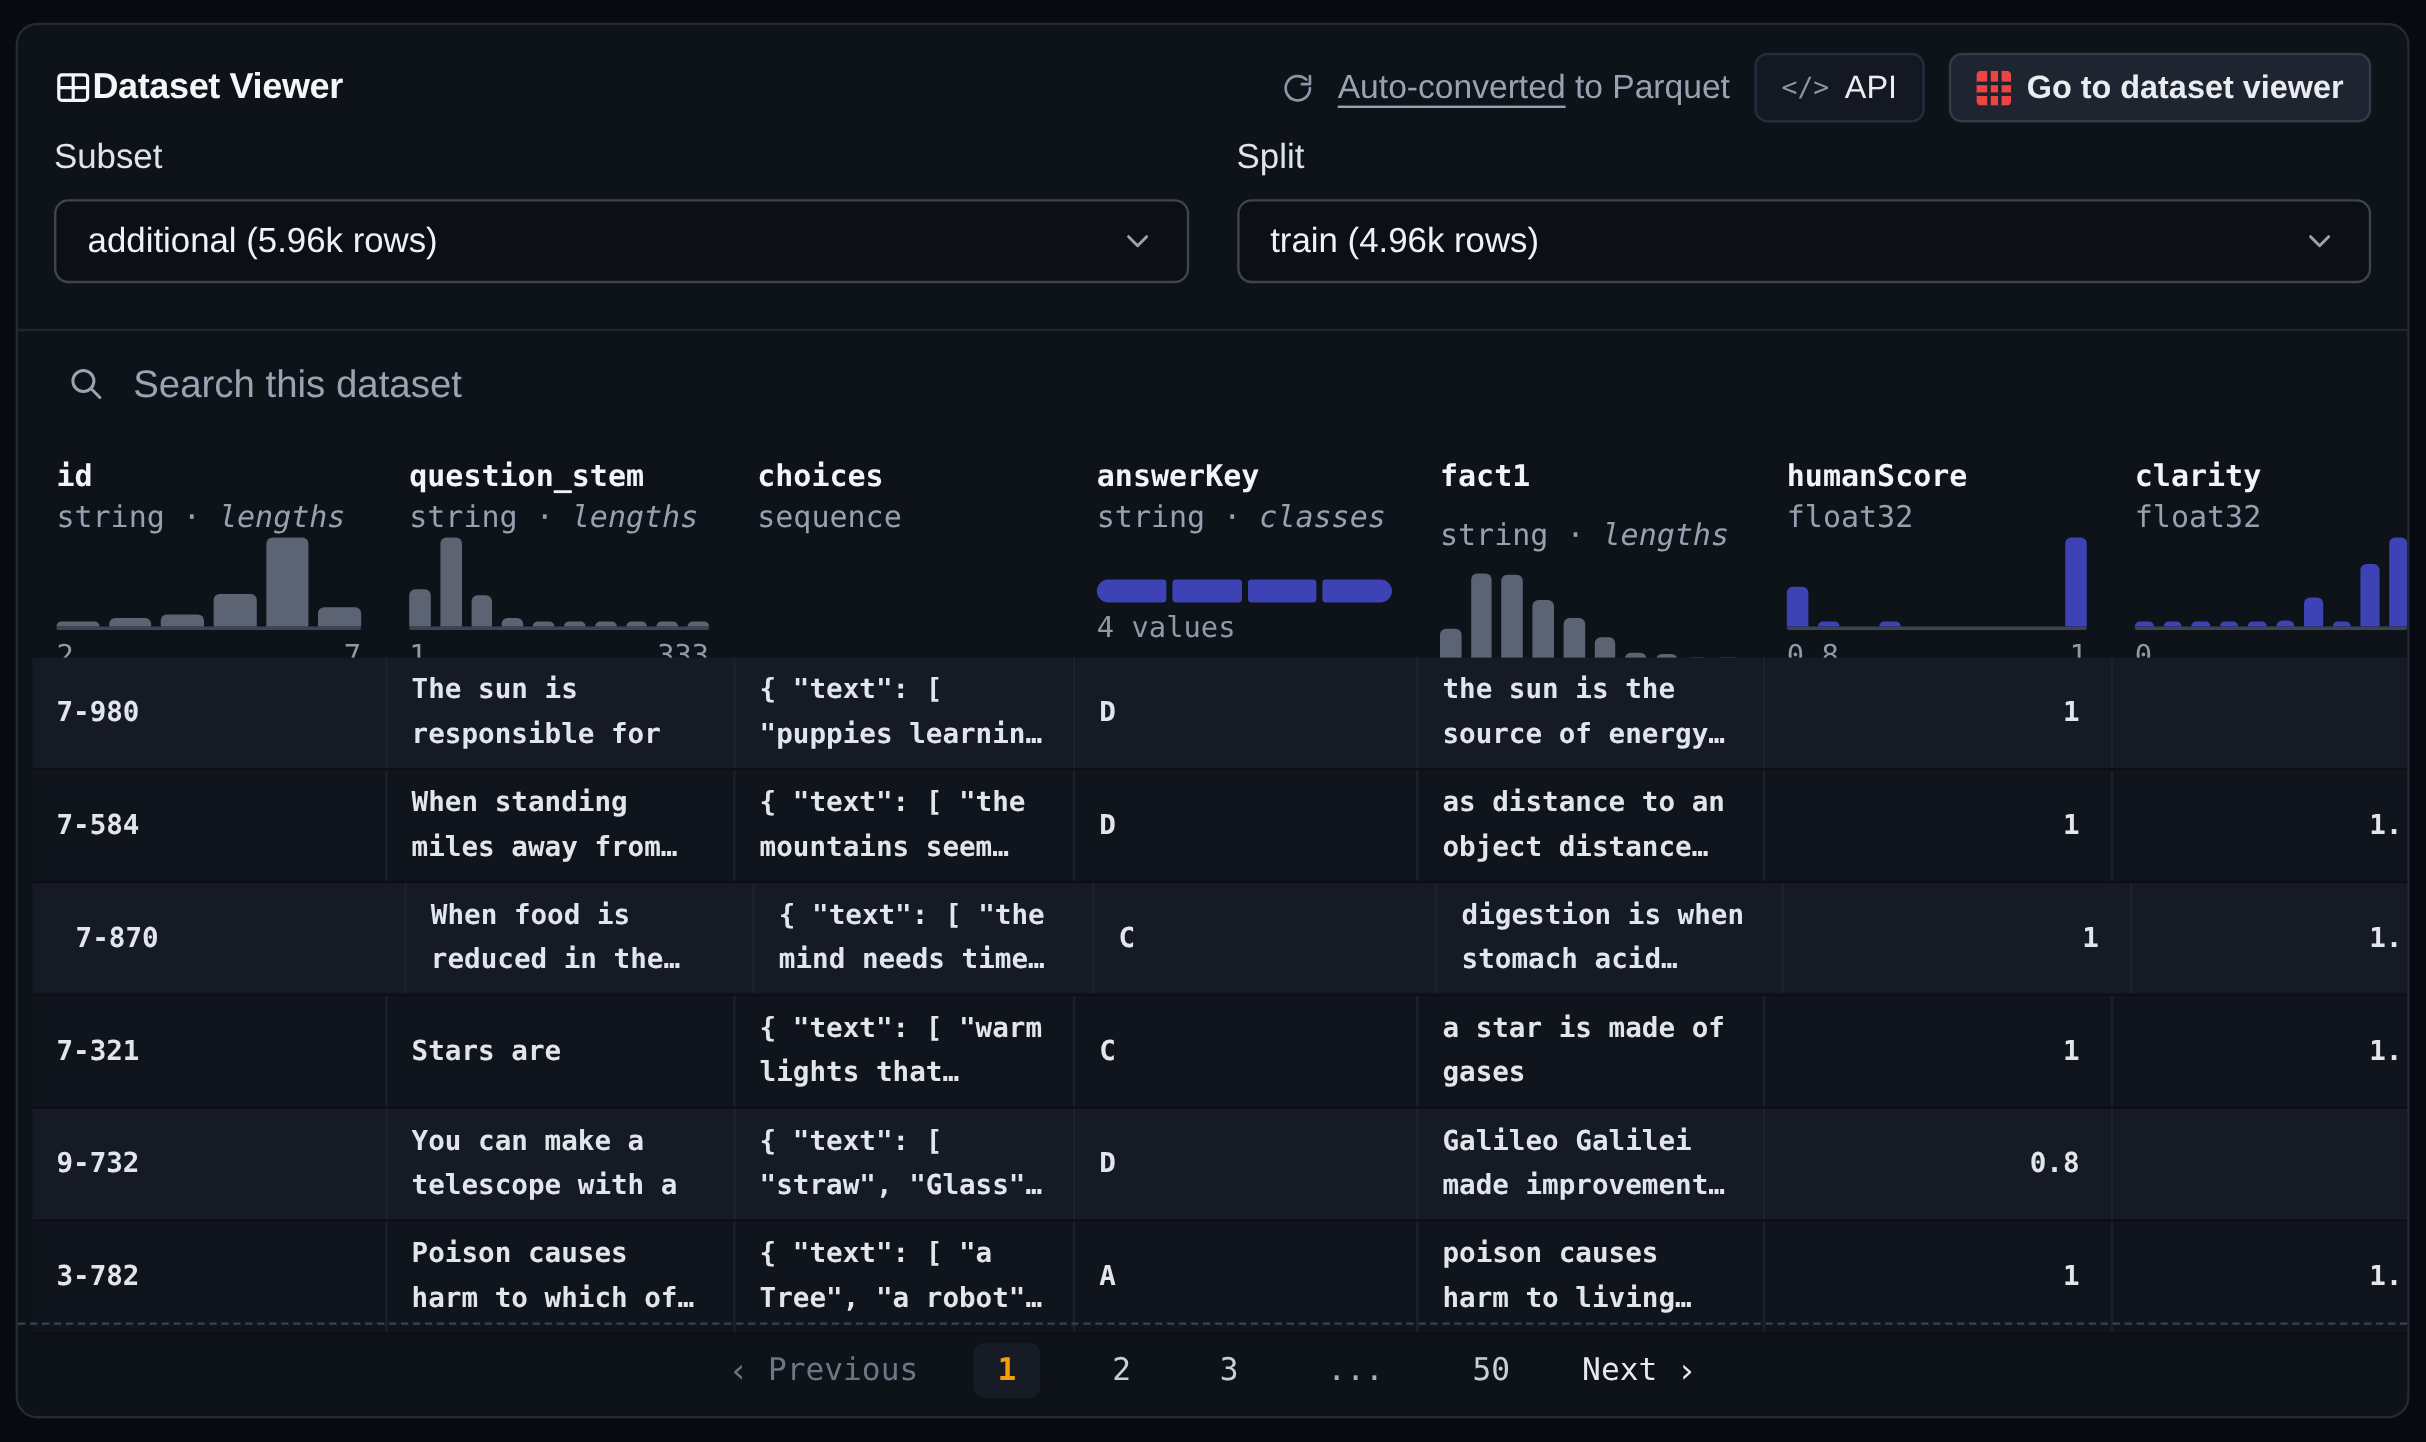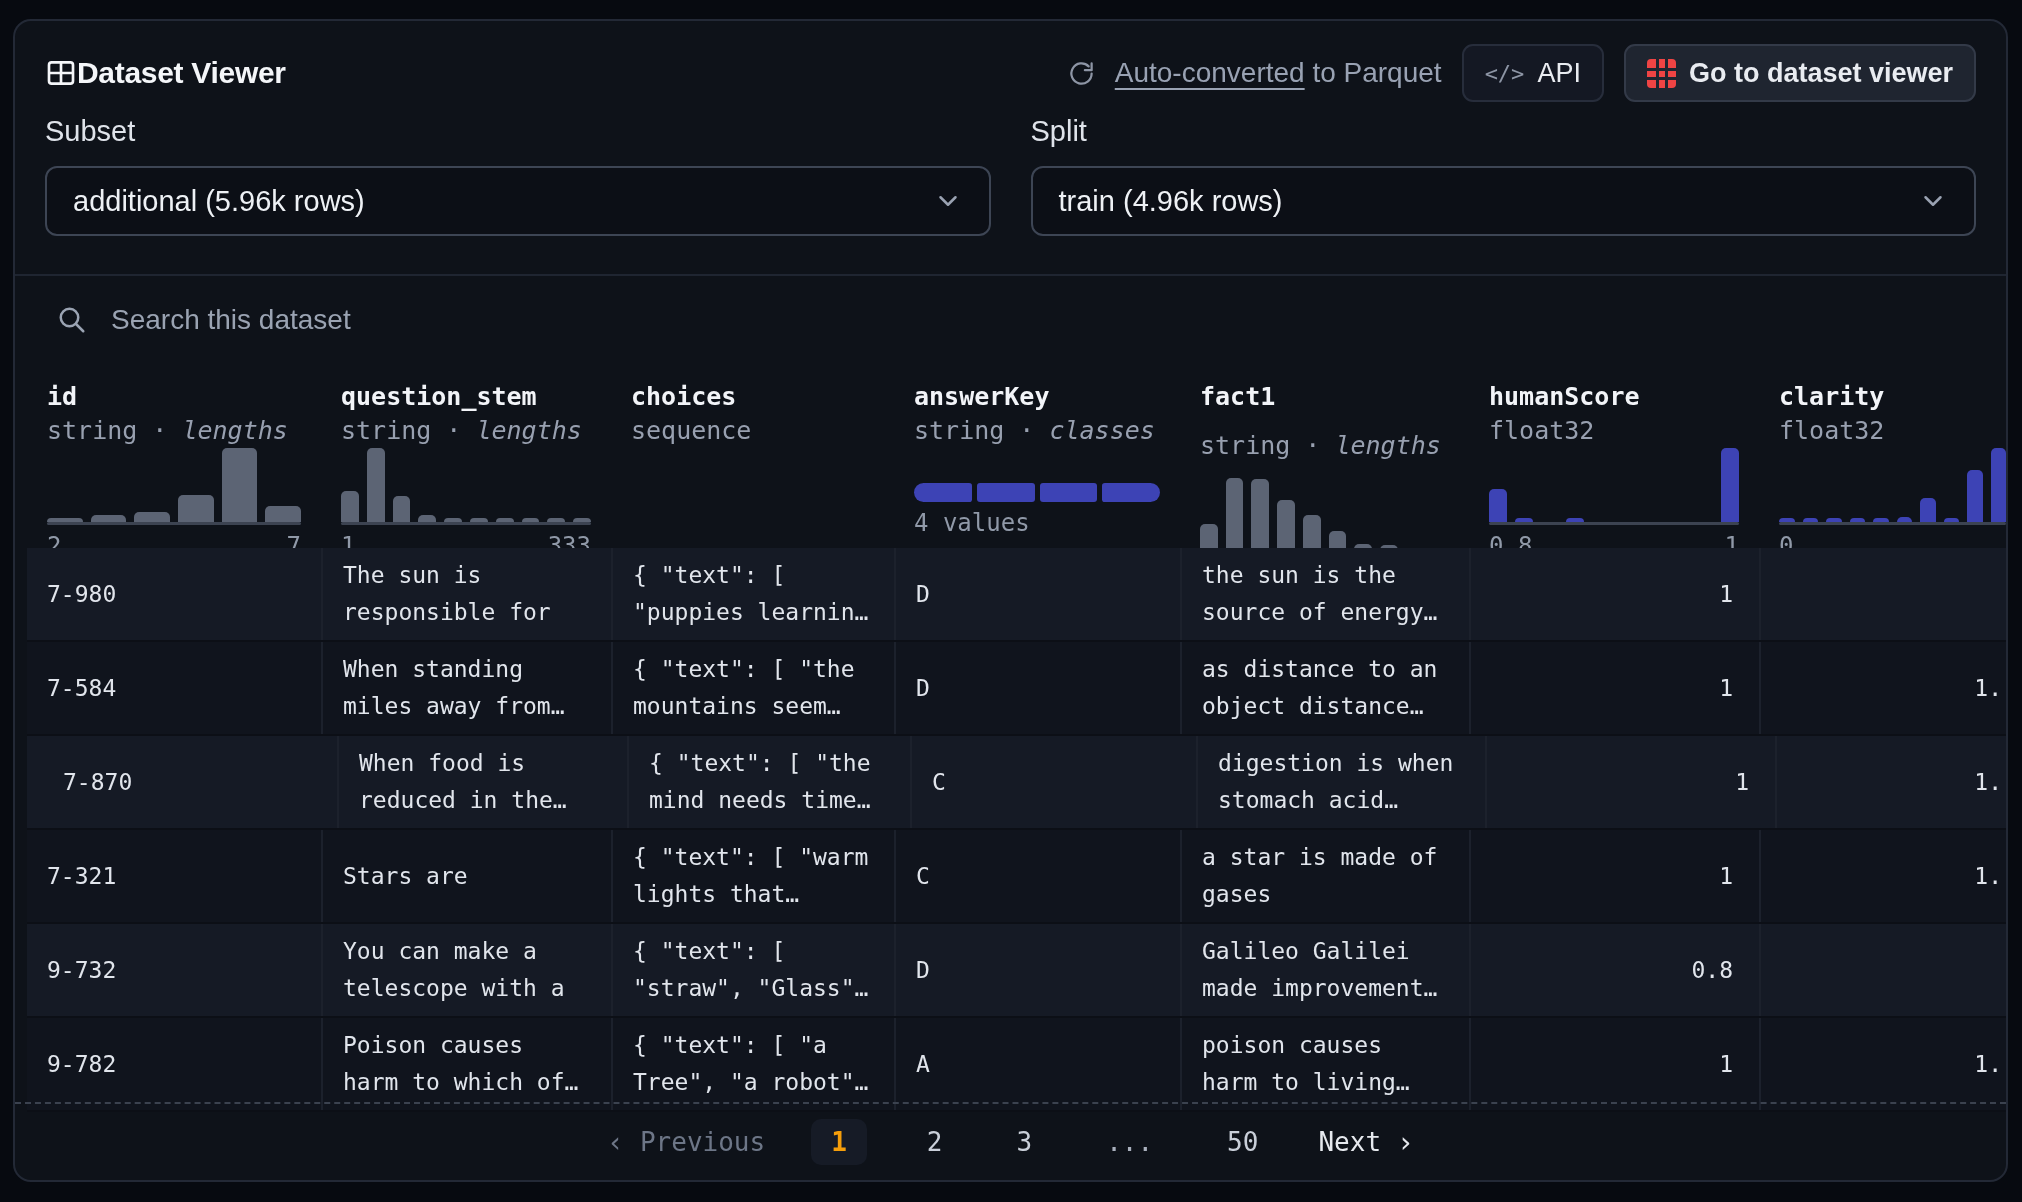--- a/index.html
+++ b/index.html
@@ -57,21 +57,21 @@
 
   
   .search-row {
     margin-top: 38px; border-top: 2px solid #1f2531;
     display: flex; align-items: center; gap: 24px;
     padding: 0 30px 0 42px; height: 90px; flex: 0 0 auto;
   }
   .search-row input {
     flex: 1; background: transparent; border: none; outline: none;
     font-family: "Liberation Sans", sans-serif;
-    font-size: 28px; color: #e7eaf0;
+    font-size: 32px; color: #e7eaf0;
   }
   .search-row input::placeholder { color: #9aa3b2; }
 
   
   .table { flex: 1 1 auto; display: flex; flex-direction: column; min-height: 0; padding-left: 12px; }
   .thead { display: flex; height: 184px; flex: 0 0 auto; }
   .th { padding: 16px 20px 10px 20px; display: flex; flex-direction: column; flex: 0 0 auto; }
   .th.th-last { flex: 1 1 auto; padding-right: 0; }
   .col-name { font-family: "DejaVu Sans Mono", monospace; font-weight: 700; font-size: 25px; color: #f2f4f8; line-height: 34px; white-space: nowrap; }
   .col-type { font-family: "DejaVu Sans Mono", monospace; font-size: 25px; color: #98a0b0; line-height: 34px; white-space: nowrap; }
@@ -80,21 +80,21 @@
   .hist-bars { display: flex; align-items: flex-end; gap: 8px; height: 74px; }
   .bar { flex: 1; background: var(--gray-bar); border-radius: 5px 5px 0 0; }
   .bar.blue { background: var(--blue); }
   .baseline { height: 3px; background: #3c4351; border-radius: 2px; }
   .classes-pill { display: flex; gap: 5px; height: 19px; margin-bottom: 3px; }
   .seg { flex: 1; background: var(--blue); border-radius: 3px; }
   .seg:first-child { border-radius: 10px 3px 3px 10px; }
   .seg:last-child { border-radius: 3px 10px 10px 3px; }
   .hist-labels { display: flex; justify-content: space-between; font-family: "DejaVu Sans Mono", monospace; font-size: 24px; color: #9099a8; line-height: 30px; margin-top: 6px; }
 
-  .tbody { flex: 0 0 auto; }
+  .tbody { flex: 0 0 auto; font-weight: bold; }
   .tr { display: flex; height: 94px; }
   .tr:nth-child(odd)  { background: #151a25; }
   .tr:nth-child(even) { background: #10141d; }
   .tr { border-bottom: 2px solid #0c0f16; }
   .td {
     padding: 0 20px; border-left: 2px solid #1c212c;
     display: flex; align-items: center; flex: 0 0 auto;
     font-family: "DejaVu Sans Mono", monospace;
     font-size: 23px; line-height: 37px; color: #e1e5ec;
     overflow: hidden;
@@ -433,21 +433,21 @@
           </div>
           <div class="td num" style="width: 290px;">
             <span>0.8</span>
           </div>
           <div class="td num-edge td-last" style="width: 263px;">
             <span></span>
           </div>
         </div>
         <div class="tr">
           <div class="td" style="width: 294px;">
-            <span>9-782</span>
+            <span>3-782</span>
           </div>
           <div class="td" style="width: 290px;">
             <span>Poison causes harm to which of…</span>
           </div>
           <div class="td" style="width: 283px;">
             <span>{ "text": [ "a Tree", "a robot"…</span>
           </div>
           <div class="td" style="width: 286px;">
             <span>A</span>
           </div>

